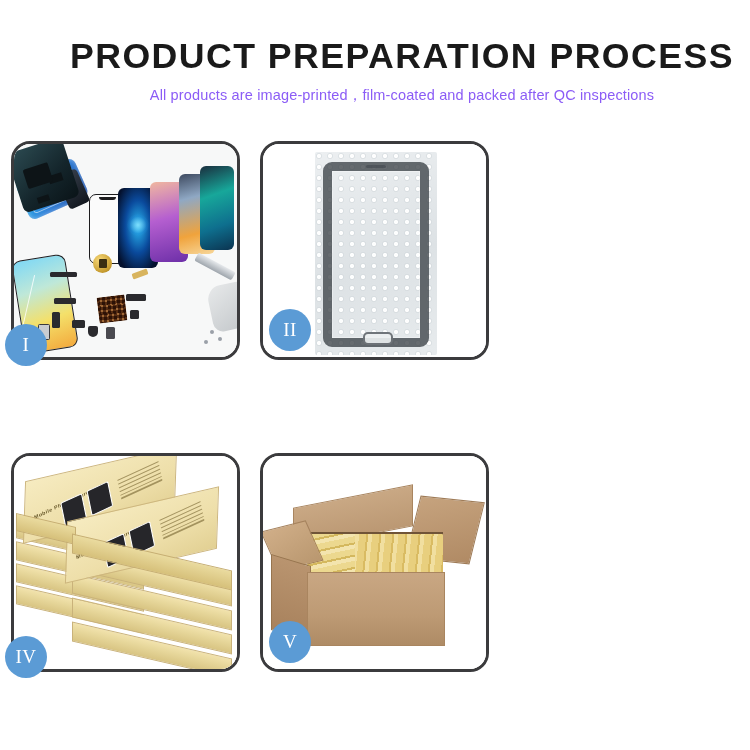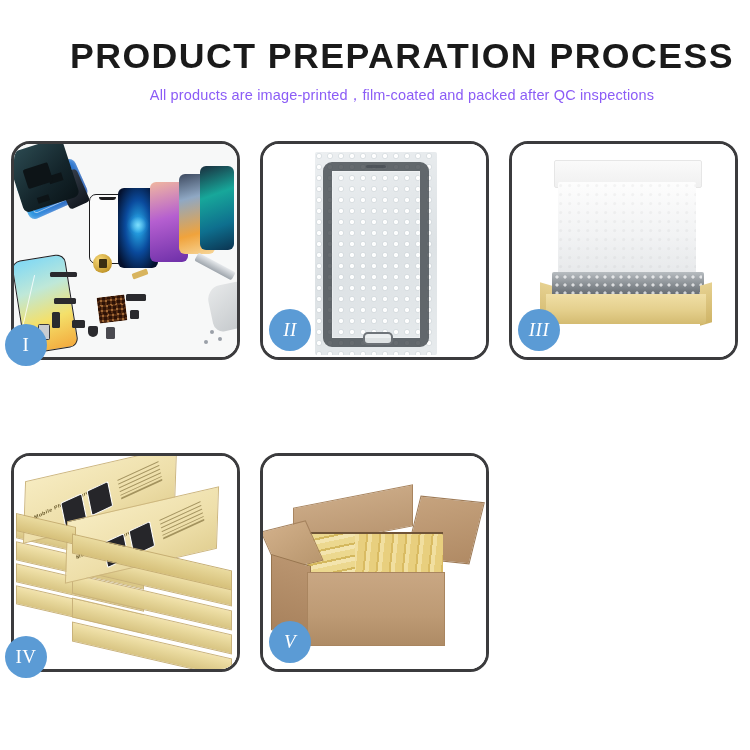--- a/index.html
+++ b/index.html
@@ -36,21 +36,21 @@
     position:absolute;inset:0;border-radius:16px;overflow:hidden;
     background:#fdfdfd;
   }
   .numeral{
     position:absolute;left:-9px;bottom:-9px;width:42px;height:42px;
     border-radius:50%;background:#5b9bd5;
     display:flex;align-items:center;justify-content:center;
     color:#ffffff;font-family:"Liberation Serif",serif;
     font-size:19px;letter-spacing:.5px;z-index:6;
   }
-  .panel.inset .numeral{left:6px;bottom:6px;font-style:italic;}
+  .panel.inset .numeral{left:6px;bottom:6px;}
 
   
   .p1{background:#f7f8f8;}
   .ph{position:absolute;border-radius:5px;}
   .ph-blue-flat{
     left:6px;top:24px;width:64px;height:42px;
     background:linear-gradient(135deg,#29c3f0 0%,#2f7fd8 55%,#1f4fa8 100%);
     border-radius:7px;transform:rotate(-24deg);
     box-shadow:inset 0 0 5px rgba(255,255,255,.45);
   }
@@ -379,31 +379,20 @@
 
       <div class="panel inset">
         <div class="panel-inner p2">
           <div class="bubble-sheet">
             <div class="screen-outline"></div>
           </div>
         </div>
         <div class="numeral">II</div>
       </div>
 
-      <div class="panel inset">
-        <div class="panel-inner p3">
-          <div class="k-back"></div>
-          <div class="k-foam"></div>
-          <div class="k-screen"></div>
-          <div class="k-lip-l"></div>
-          <div class="k-lip-r"></div>
-          <div class="k-front"></div>
-        </div>
-        <div class="numeral">III</div>
-      </div>
 
     </div>
 
     <div class="row">
 
       <div class="panel">
         <div class="panel-inner p4">
           <div class="stack">
 
             <div class="kbox" style="left:2px;top:78px;width:126px;height:17px;transform:skewY(13deg);"></div>

